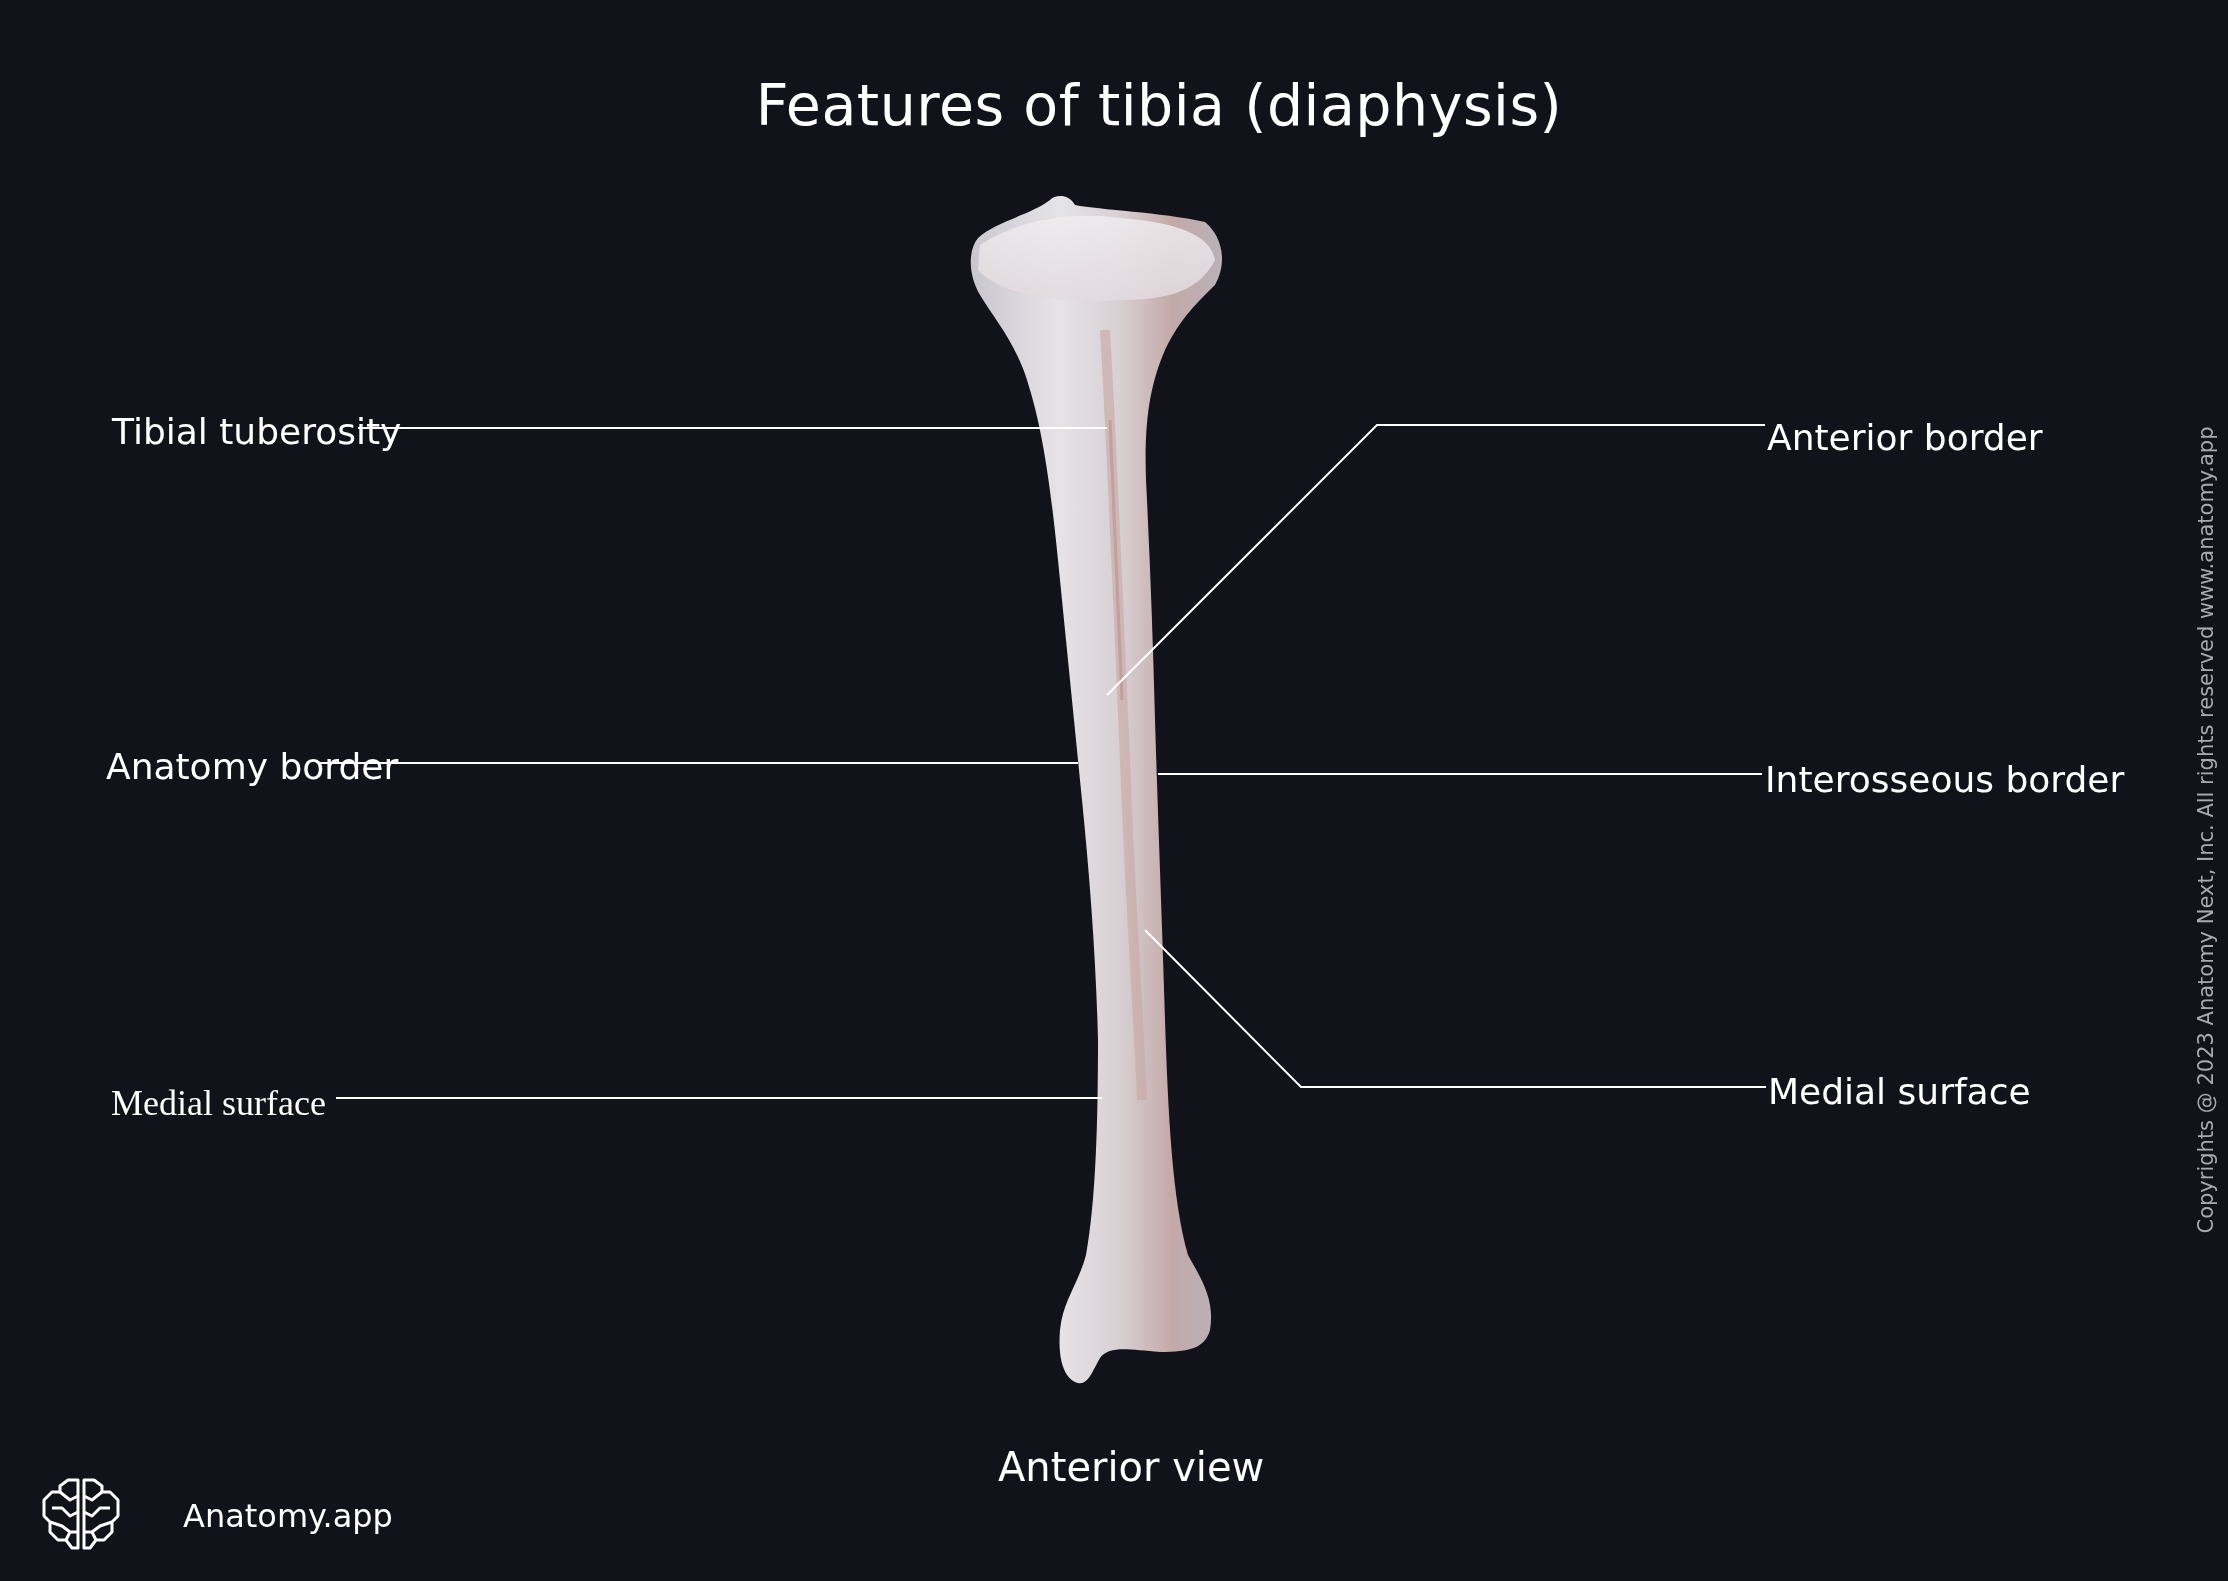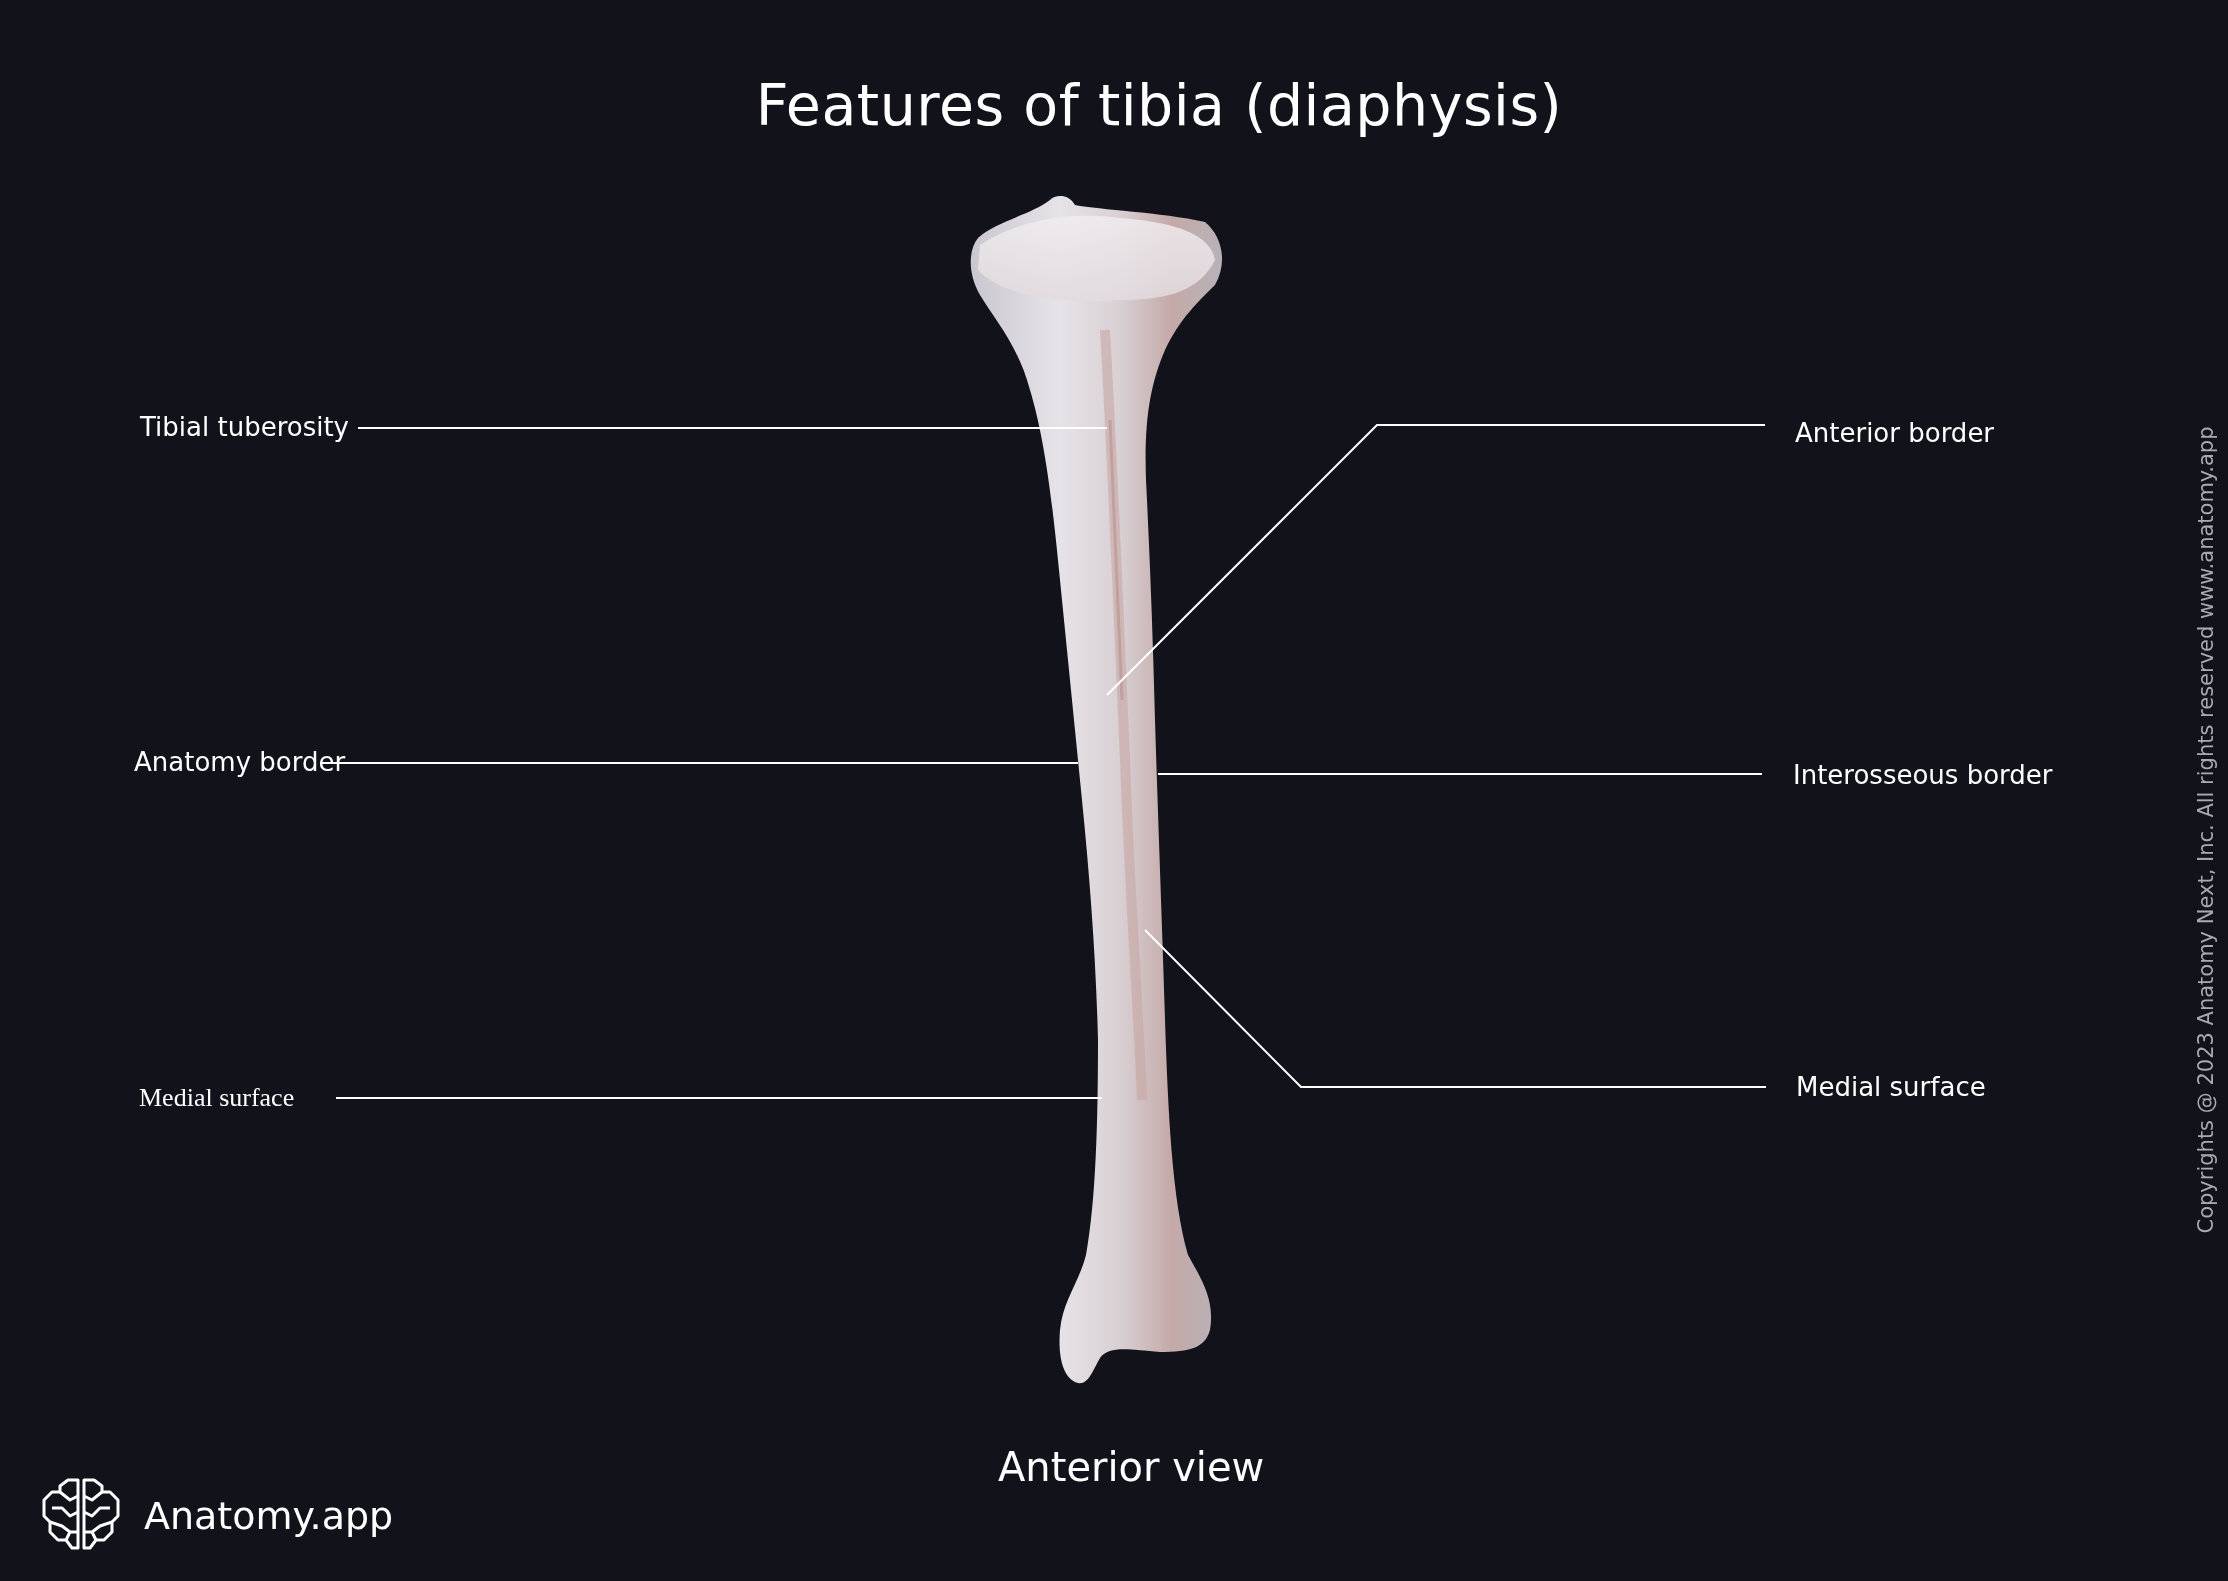--- a/index.html
+++ b/index.html
@@ -8,30 +8,30 @@
     background: #12131a; position: relative;
     font-family: "DejaVu Sans", "Liberation Sans", sans-serif;
     color: #ffffff;
   }
   .title {
     position: absolute; left: 0; width: 2318px; top: 72px;
     text-align: center; font-size: 57px; font-weight: 400; letter-spacing: 0.5px;
     white-space: nowrap;
   }
   .label {
-    position: absolute; font-size: 26px; white-space: nowrap; line-height: 1; margin-left: 28px;
+    position: absolute; font-size: 36px; white-space: nowrap; line-height: 1;
   }
   .caption {
     position: absolute; left: 998px; top: 1447px; width: 236px; text-align: center;
     font-size: 40px; white-space: nowrap; line-height: 1;
   }
   .logo {
     position: absolute; left: 40px; top: 1476px; display: flex; align-items: center; gap: 22px;
   }
-  .logo-text { font-size: 38px; line-height: 1; }
+  .logo-text { font-size: 32px; line-height: 1; margin-left: 39px; }
   .copyright {
     position: absolute; left: 2206px; top: 830px;
     transform: translate(-50%, -50%) rotate(-90deg);
     font-size: 21px; color: #a9aab0; white-space: nowrap; line-height: 1;
   }
   svg.art { position: absolute; left: 0; top: 0; }
 </style>
 </head>
 <body>
 

